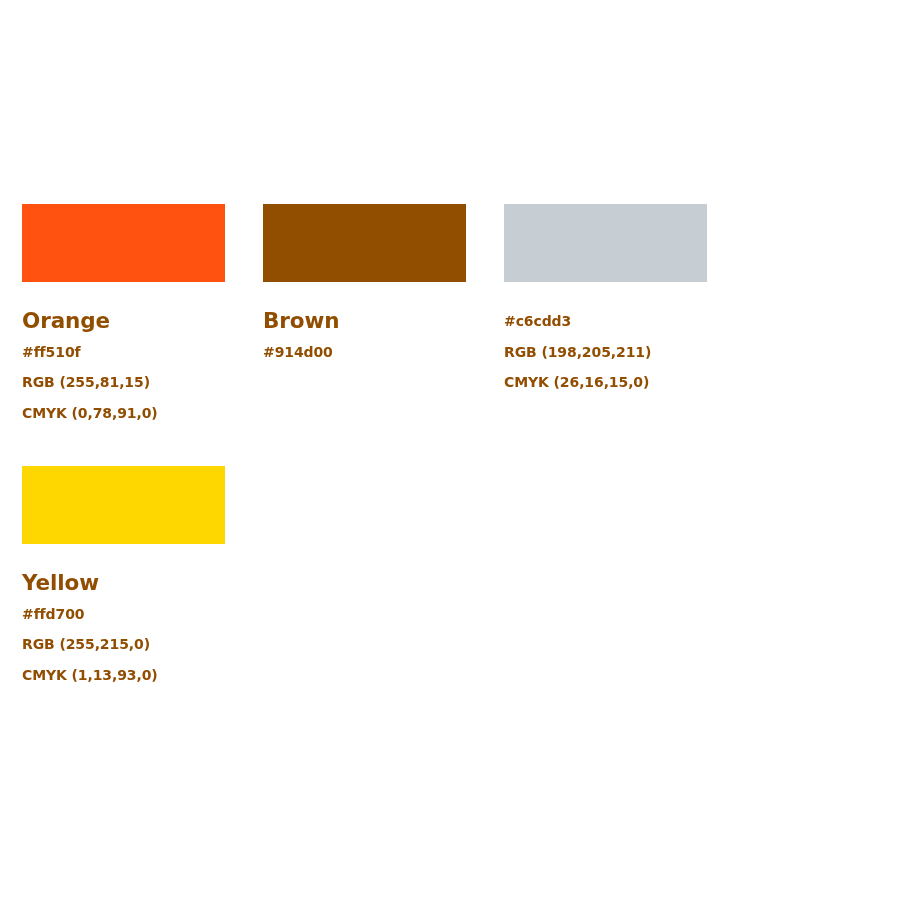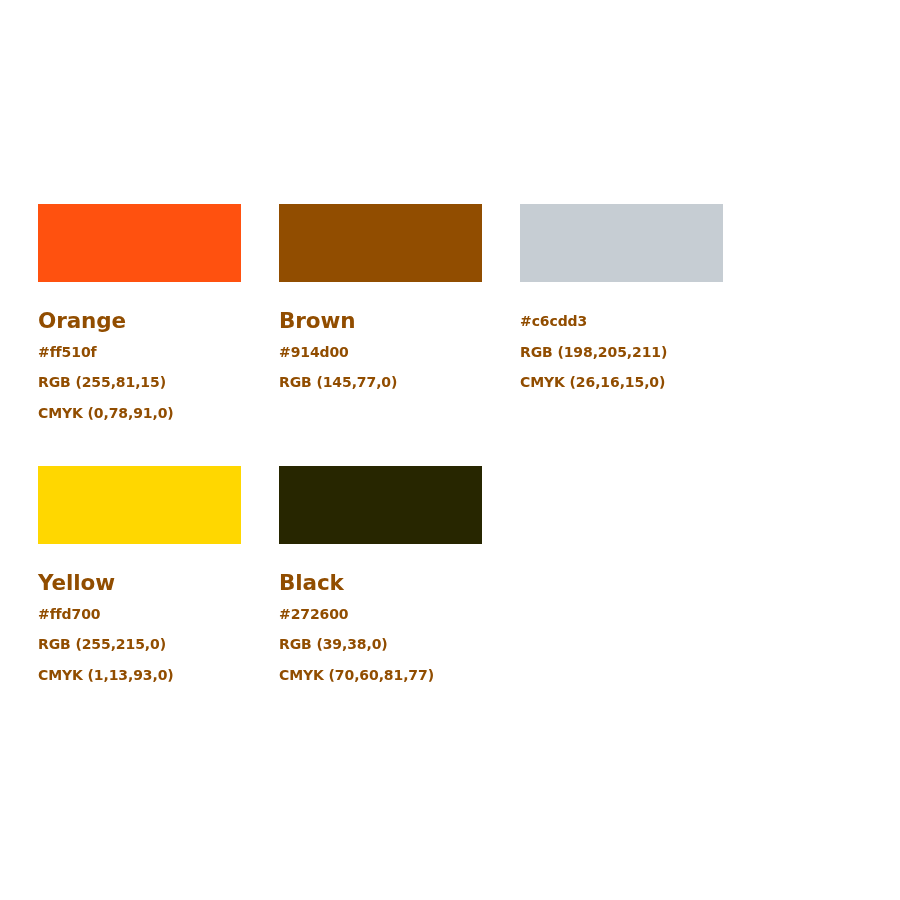--- a/index.html
+++ b/index.html
@@ -16,21 +16,21 @@
 
   .palette-sheet {
     position: relative;
     width: 900px;
     height: 900px;
     background: #ffffff;
   }
 
   .palette-grid {
     position: absolute;
-    left: 38px;
+    left: 22px;
     top: 204px;
     width: 856px;
     display: grid;
     grid-template-columns: 203px 203px 203px;
     column-gap: 111px;
     row-gap: 190px;
     gap: 38px;
   }
 
   .swatch-card {
@@ -79,21 +79,20 @@
         <span class="swatch-line">RGB (255,81,15)</span>
         <span class="swatch-line">CMYK (0,78,91,0)</span>
       </div>
     </div>
 
     <div class="swatch-card">
       <span class="swatch-chip" style="background:#914d00"></span>
       <div class="swatch-info">
         <span class="swatch-line swatch-name">Brown</span>
         <span class="swatch-line">#914d00</span>
-        <span class="swatch-line">RGB (145,77,0)</span>
       </div>
     </div>
 
     <div class="swatch-card">
       <span class="swatch-chip" style="background:#c6cdd3"></span>
       <div class="swatch-info">
         <span class="swatch-line">#c6cdd3</span>
         <span class="swatch-line">RGB (198,205,211)</span>
         <span class="swatch-line">CMYK (26,16,15,0)</span>
       </div>
@@ -102,26 +101,17 @@
     <div class="swatch-card">
       <span class="swatch-chip" style="background:#ffd700"></span>
       <div class="swatch-info">
         <span class="swatch-line swatch-name">Yellow</span>
         <span class="swatch-line">#ffd700</span>
         <span class="swatch-line">RGB (255,215,0)</span>
         <span class="swatch-line">CMYK (1,13,93,0)</span>
       </div>
     </div>
 
-    <div class="swatch-card">
-      <span class="swatch-chip" style="background:#272600"></span>
-      <div class="swatch-info">
-        <span class="swatch-line swatch-name">Black</span>
-        <span class="swatch-line">#272600</span>
-        <span class="swatch-line">RGB (39,38,0)</span>
-        <span class="swatch-line">CMYK (70,60,81,77)</span>
-      </div>
-    </div>
 
     <div class="swatch-card is-empty"></div>
 
   </div>
 </div>
 
 </body></html>

